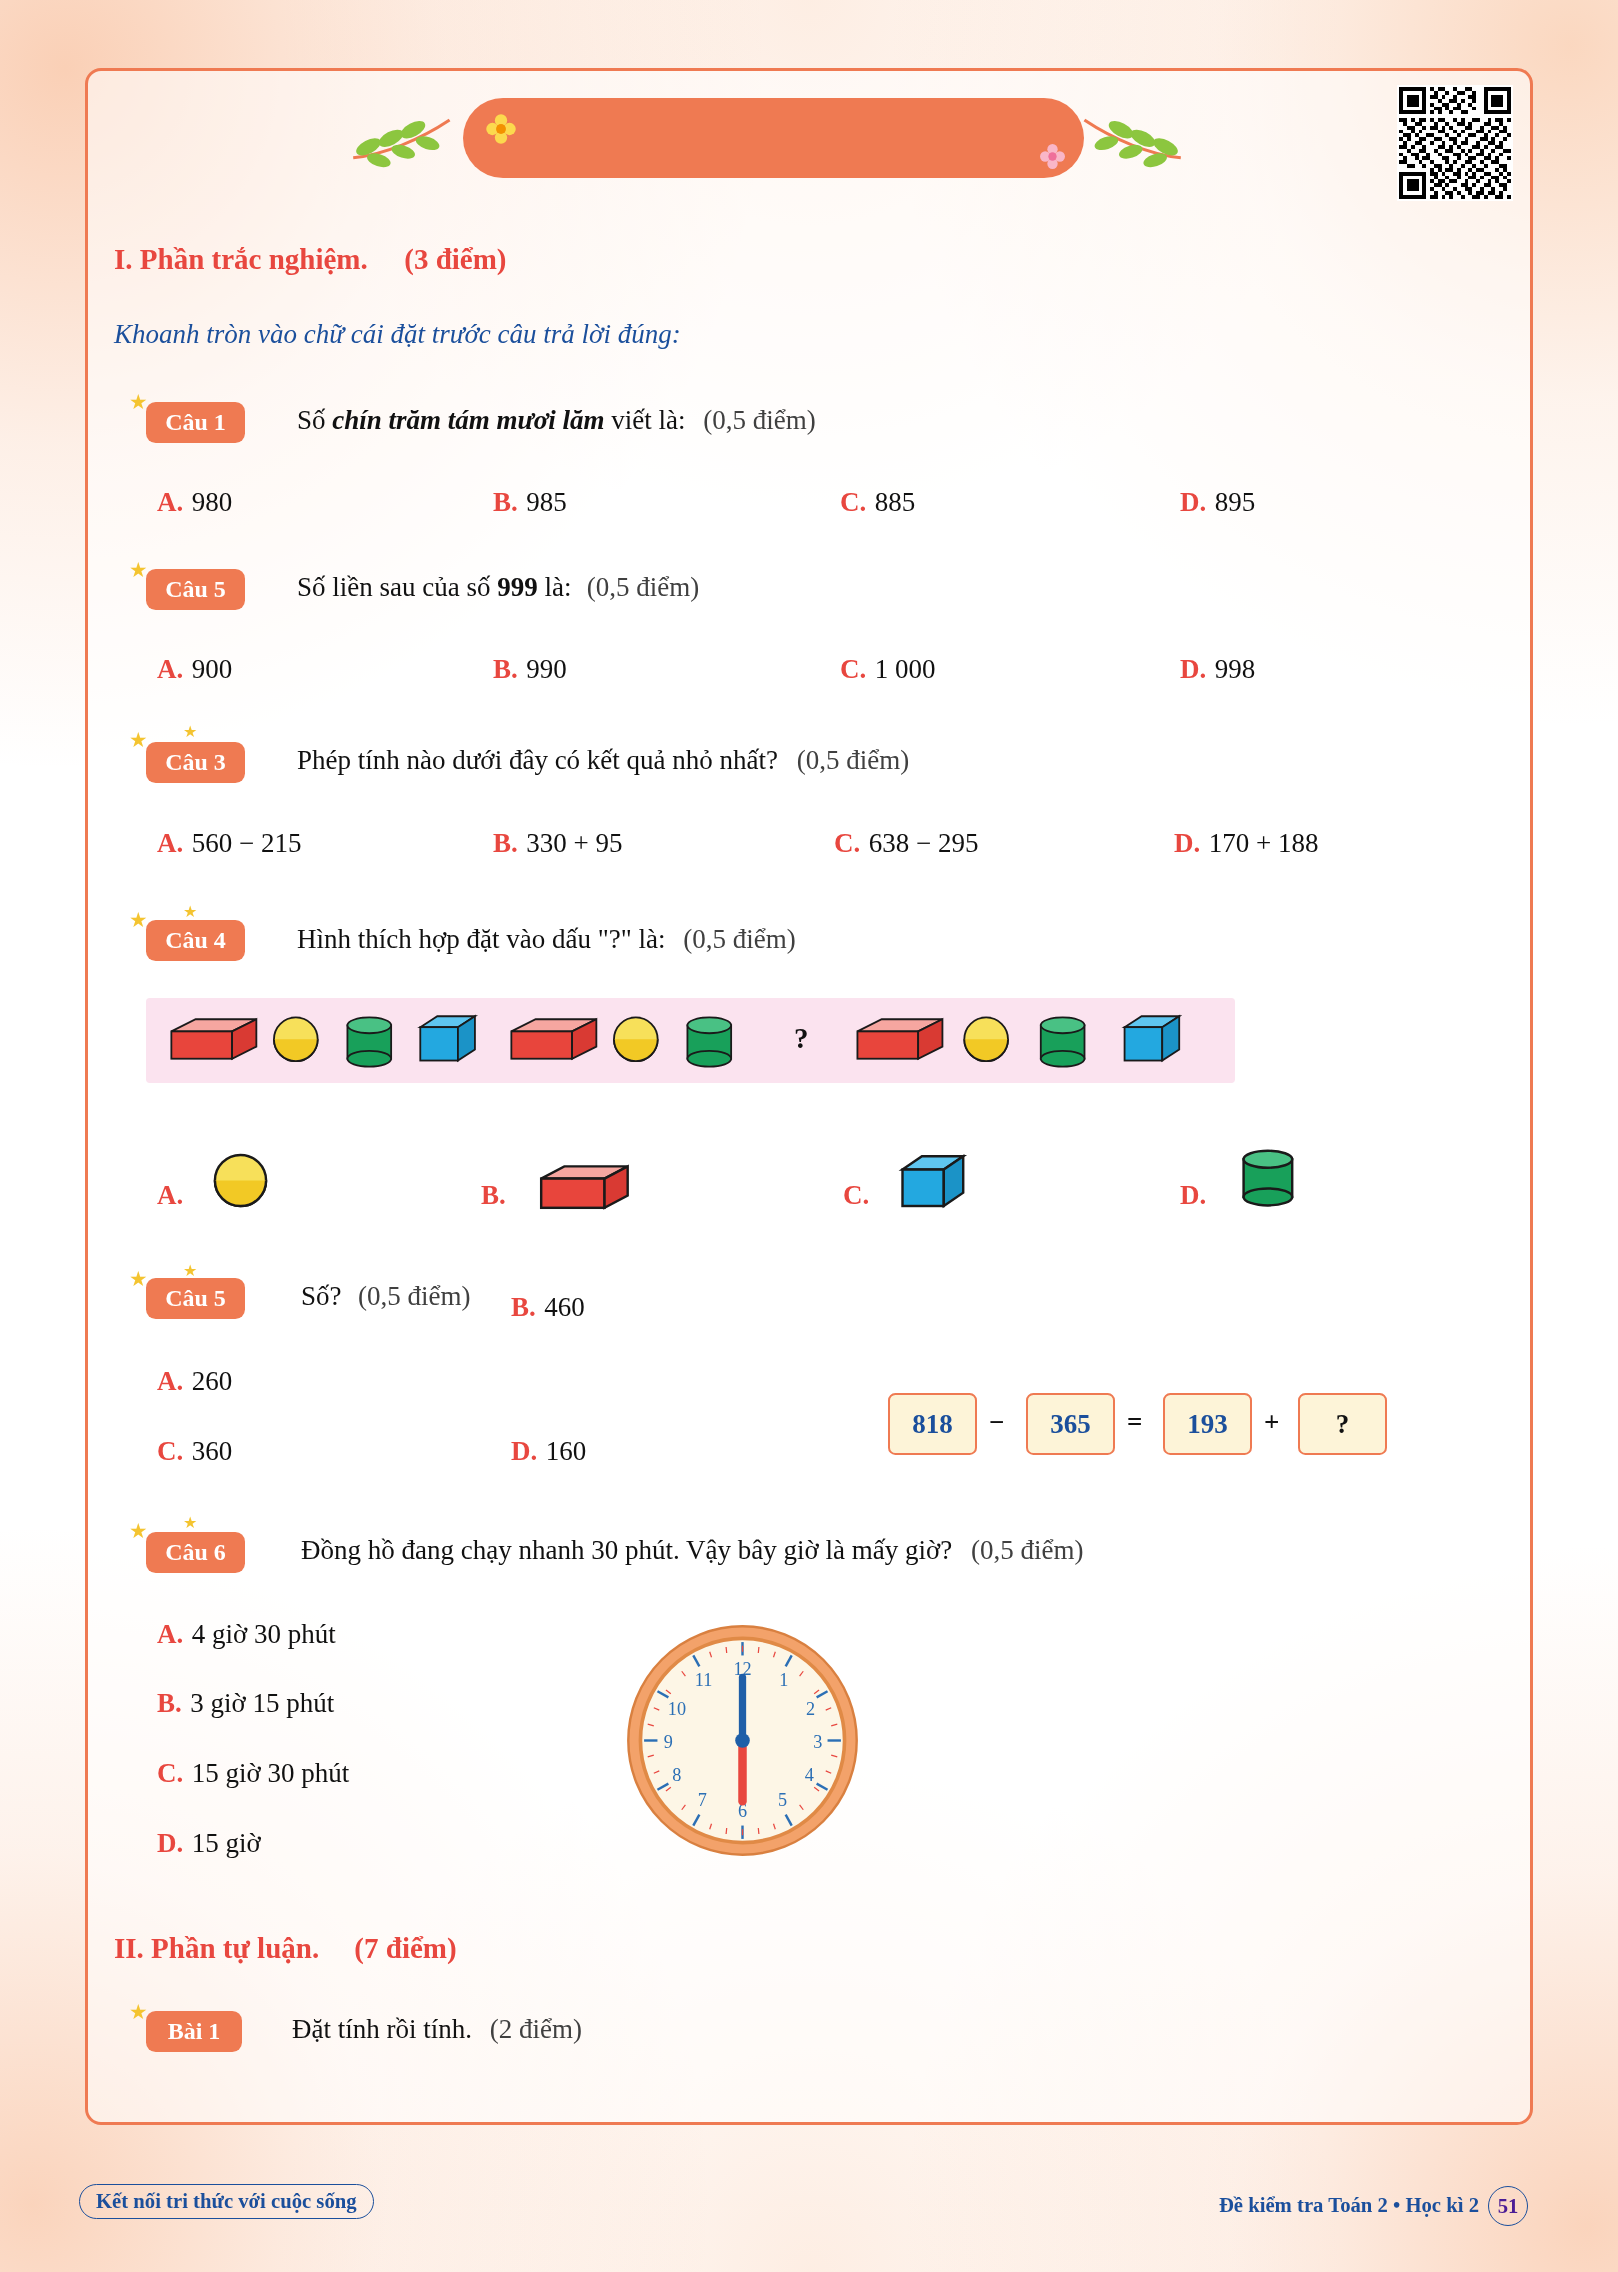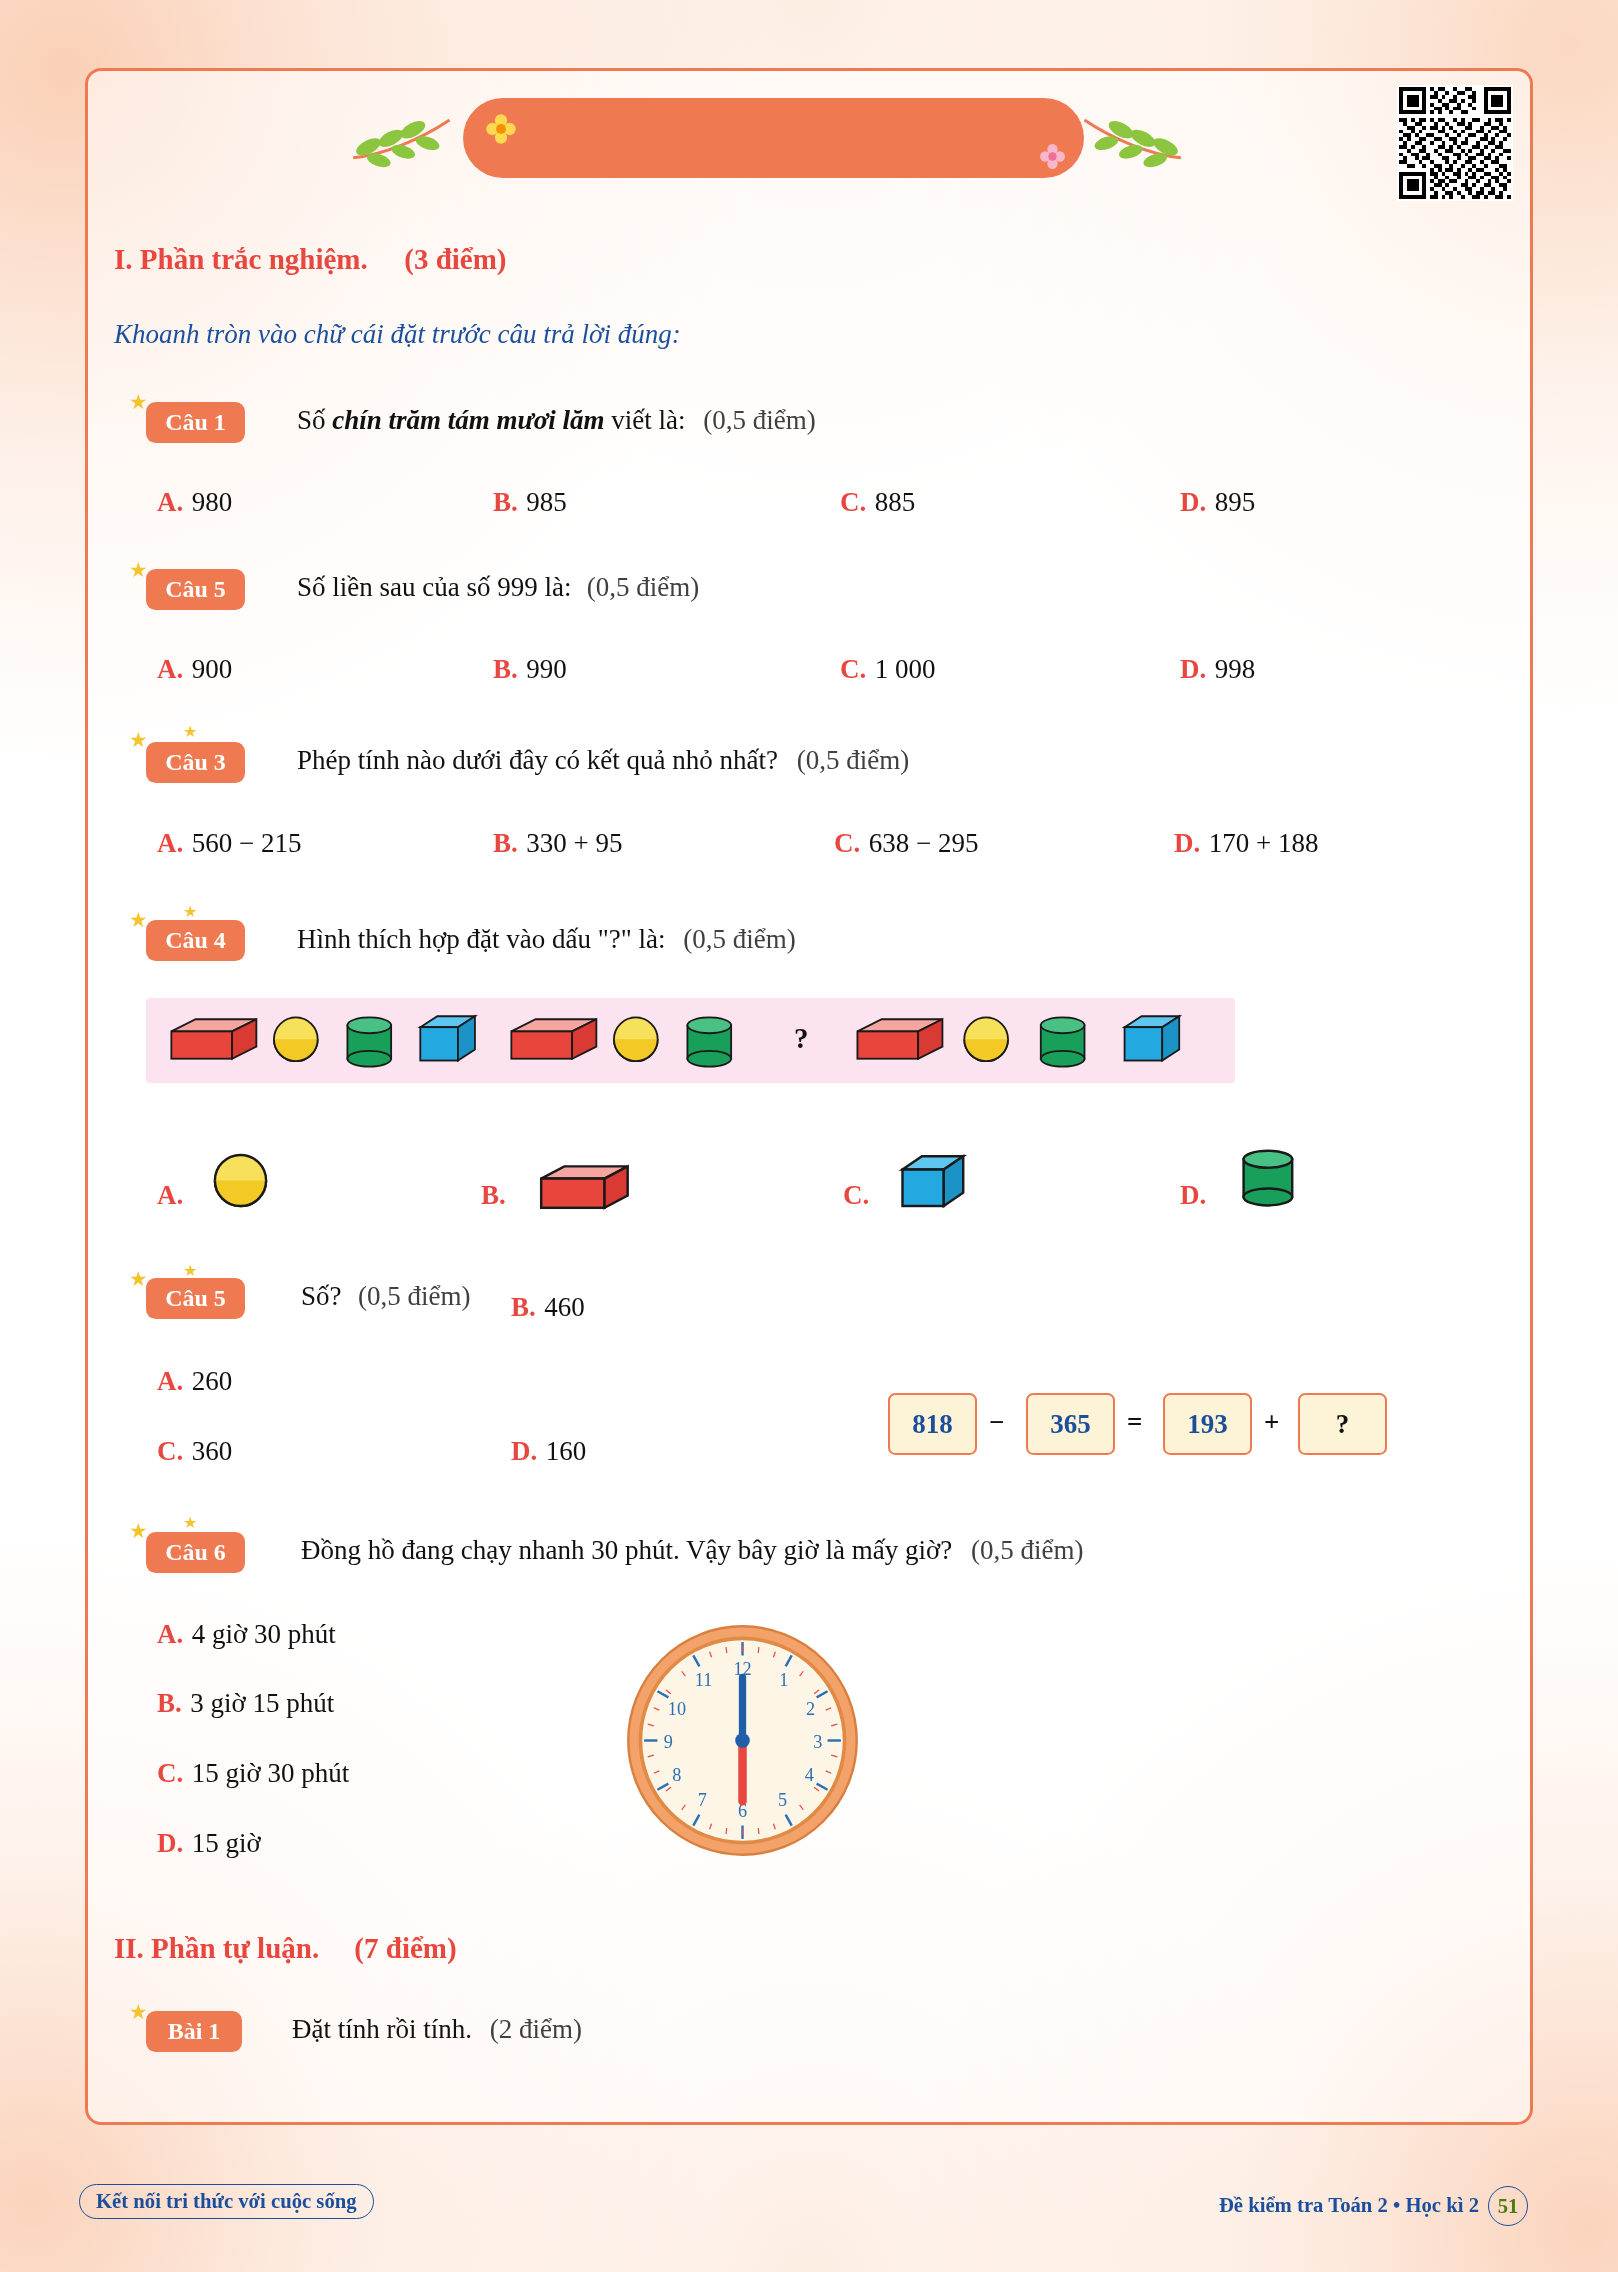--- a/index.html
+++ b/index.html
@@ -125,21 +125,21 @@
     font-size: 20.7px;
     line-height: 1;
   }
   .qtext {
     position: absolute;
     font-size: 27px;
     color: #111;
     font-family: "Liberation Serif", serif;
     white-space: nowrap;
   }
-  .qtext b { font-weight: normal; }
+  .qtext b { font-weight: bold; }
   .qtext i { font-style: italic; font-weight: bold; text-align: center; }
   .pts-red {
     color: #404040;
     font-weight: normal;
     margin-top: 28px;
   }
   .opt {
     position: absolute;
     font-size: 27px;
     color: #111;
@@ -213,21 +213,21 @@
     font-family: "Liberation Serif", serif;
   }
   .page-num {
     position: absolute;
     right: 91px;
     bottom: 47px;
     width: 38px;
     height: 38px;
     border: 1.8px solid #1b4f9c;
     border-radius: 50%;
-    color: #4d7c0f;
+    color: #4c1d95;
     font-size: 20.7px;
     font-weight: bold;
     display: flex;
     align-items: center;
     justify-content: center;
     font-family: "Liberation Serif", serif;
   }
 </style>
 </head>
 <body>

